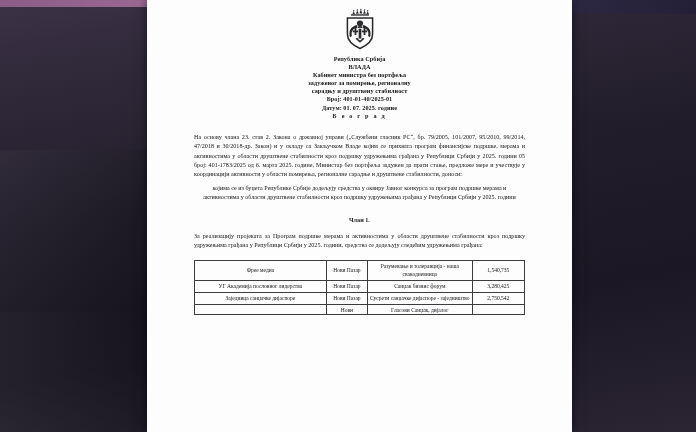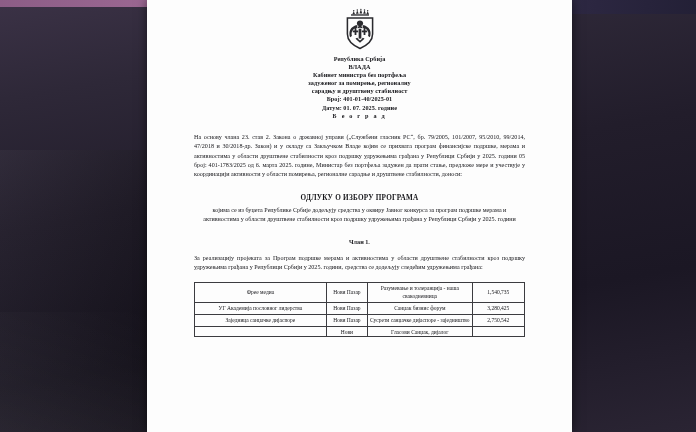--- a/index.html
+++ b/index.html
@@ -110,21 +110,20 @@
       <div>Кабинет министра без портфеља</div>
       <div>задуженог за помирење, регионалну</div>
       <div>сарадњу и друштвену стабилност</div>
       <div>Број: 401-01-40/2025-01</div>
       <div>Датум: 01. 07. 2025. године</div>
       <div class="belgrade">Б е о г р а д</div>
     </div>
 
     <p class="para p-preamble">На основу члана 23. став 2. Закона о државној управи („Службени гласник РС“, бр. 79/2005, 101/2007, 95/2010, 99/2014, 47/2018 и 30/2018-др. Закон) и у складу са Закључком Владе којим се прихвата програм финансијске подршке, мерама и активностима у области друштвене стабилности кроз подршку удружењима грађана у Републици Србији у 2025. години 05 број: 401-1783/2025 од 6. марта 2025. године, Министар без портфеља задужен да прати стање, предложе мере и учествује у координацији активности у области помирења, регионалне сарадње и друштвене стабилности, доноси:</p>
 
-    <div class="title">ОДЛУКУ О ИЗБОРУ ПРОГРАМА</div>
     <div class="subtitle">којима се из буџета Републике Србије додељују средства у оквиру Јавног конкурса за програм подршке мерама и активностима у области друштвене стабилности кроз подршку удружењима грађана у Републици Србији у 2025. години</div>
 
     <div class="article">Члан 1.</div>
     <p class="para p-clan">За реализацију пројеката за Програм подршке мерама и активностима у области друштвене стабилности кроз подршку удружењима грађана у Републици Србији у 2025. години, средства се додељују следећим удружењима грађана:</p>
 
     <div class="tbl-wrap">
       <table class="alloc">
         <tbody id="alloc-body">
             <tr>
               <td class="c-org">Фрее медиа</td>

